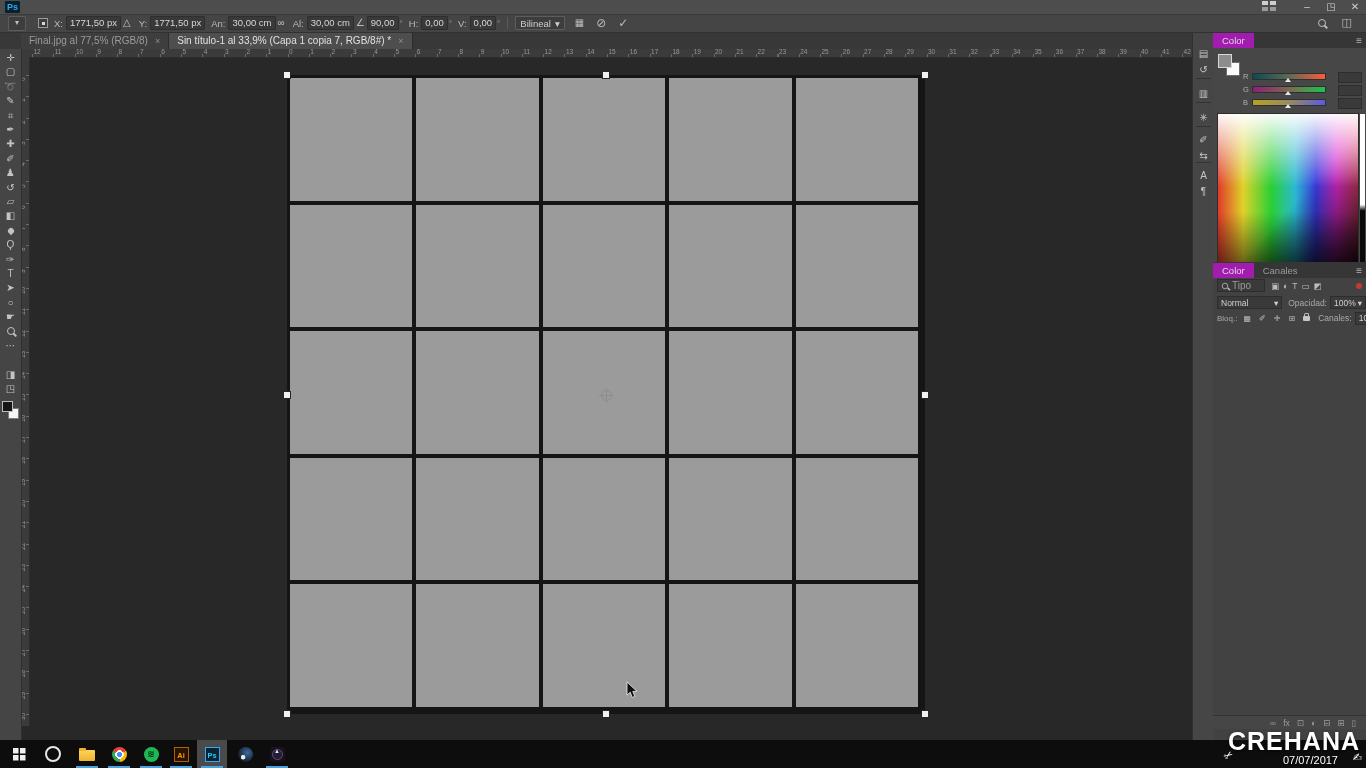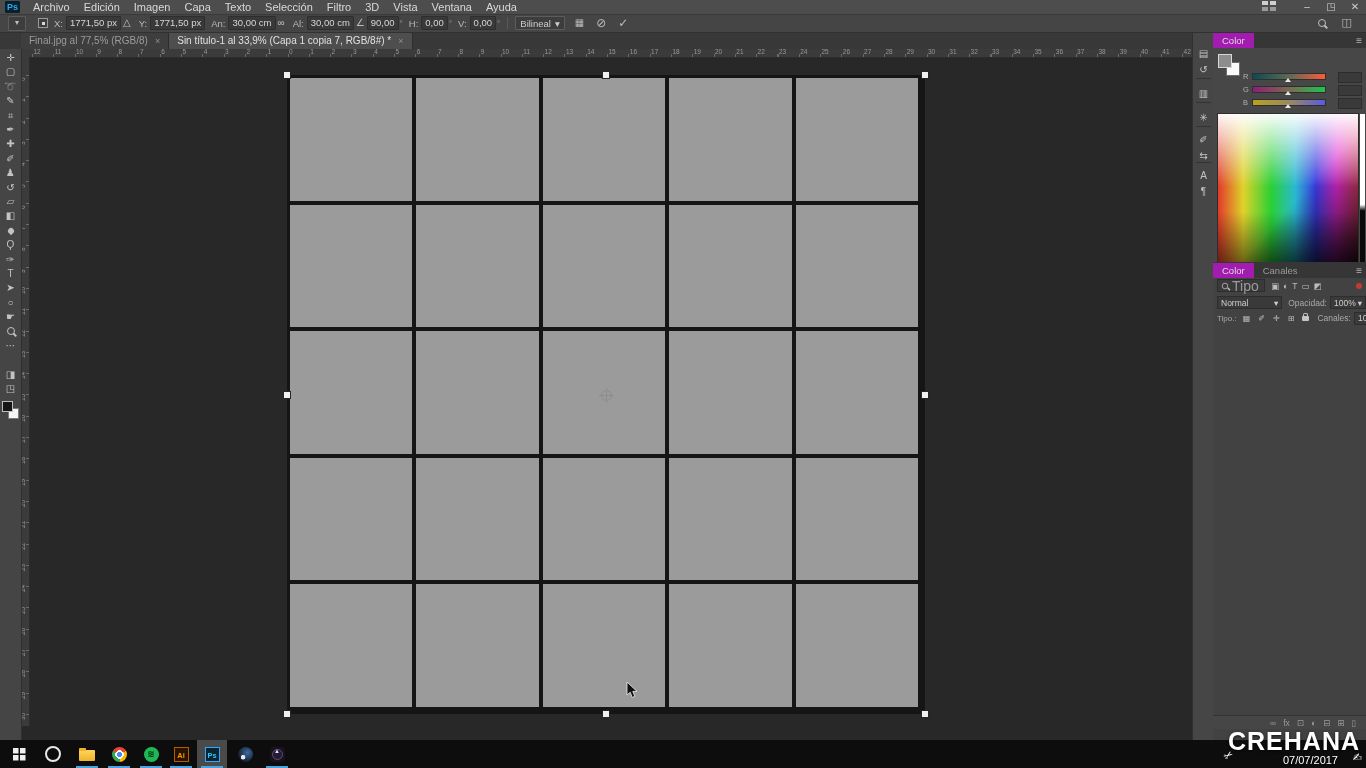--- a/index.html
+++ b/index.html
@@ -108,21 +108,21 @@
     background-image:
       linear-gradient(to bottom,rgba(255,255,255,.96),rgba(255,255,255,0) 46%),
       linear-gradient(to top,rgba(0,0,0,.62),rgba(0,0,0,0) 38%),
       linear-gradient(to bottom right,rgba(0,0,0,0) 55%,rgba(0,0,0,.85) 96%),
       linear-gradient(to right,#e03a2a,#e0d22a 18%,#2ad034 38%,#2ab9d0 55%,#3a3ae0 70%,#e02ad0 85%,#e0406a);}
   #spectrum-edge{position:absolute;right:1px;top:66px;width:5px;height:156px;background:linear-gradient(to bottom,#ffffff 0 58%,#0a0a0a 62%);}
   
   #layers-tabs{top:230px;}
   #filter-row{position:absolute;left:0;top:246px;width:153px;height:15px;background:#424242;display:flex;align-items:center;}
   #filter-kind{display:flex;align-items:center;gap:3px;background:#3a3a3a;border:1px solid #2d2d2d;height:11px;
-    margin-left:4px;padding:0 3px;color:#9a9a9a;font-size:14px;width:40px;}
+    margin-left:4px;padding:0 3px;color:#9a9a9a;font-size:10px;width:40px;}
   .flt-icons{display:flex;gap:4px;margin-left:6px;font-size:8.5px;color:#bdbdbd;align-items:center;}
   #filter-toggle{position:absolute;right:4px;top:5px;width:6px;height:6px;border-radius:50%;background:#c23b2e;}
   #blend-row{position:absolute;left:0;top:263px;width:153px;height:15px;display:flex;align-items:center;}
   #blend-select{display:flex;justify-content:space-between;align-items:center;background:#3a3a3a;border:1px solid #2d2d2d;
     height:11px;margin-left:4px;padding:0 3px;width:62px;font-size:8.5px;color:#cfcfcf;}
   #opacity-label{margin-left:6px;font-size:8.5px;color:#a9a9a9;}
   #opacity-value{display:flex;gap:2px;align-items:center;background:#3a3a3a;border:1px solid #2d2d2d;height:11px;margin-left:3px;padding:0 3px;font-size:8.5px;color:#cfcfcf;}
   #lock-row{position:absolute;left:0;top:279px;width:153px;height:14px;display:flex;align-items:center;font-size:8.5px;color:#a9a9a9;}
   #lock-row .lk{margin-left:4px;font-size:8px;color:#bdbdbd;}
   #fill-label{margin-left:8px;}
@@ -178,33 +178,20 @@
   #wm-scissors{position:absolute;left:-4px;bottom:4px;font-size:11px;transform:rotate(-35deg);}
   #wm-hand{position:absolute;right:-2px;bottom:2px;font-size:11px;}
 </style>
 </head>
 <body>
 
 <div id="app">
 
   <header id="menubar">
     <span id="ps-logo">Ps</span>
-    <nav id="menu-items">
-        <span class="menu-item">Archivo</span>
-        <span class="menu-item">Edición</span>
-        <span class="menu-item">Imagen</span>
-        <span class="menu-item">Capa</span>
-        <span class="menu-item">Texto</span>
-        <span class="menu-item">Selección</span>
-        <span class="menu-item">Filtro</span>
-        <span class="menu-item">3D</span>
-        <span class="menu-item">Vista</span>
-        <span class="menu-item">Ventana</span>
-        <span class="menu-item">Ayuda</span>
-      </nav>
     <span id="ws-switcher"></span>
     <div id="win-controls">
         <span>–</span>
         <span>◳</span>
         <span>✕</span>
       </div>
   </header>
 
   <div id="optionsbar">
     <span id="tool-preset">▾</span>
@@ -467,21 +454,21 @@
         <span>Normal</span>
         <span>▾</span>
       </span>
       <span id="opacity-label">Opacidad:</span>
       <span id="opacity-value">
         <span>100%</span>
         <span>▾</span>
       </span>
     </div>
     <div id="lock-row">
-      <span class="lk" style="color:#a9a9a9">Tipo.:</span>
+      <span class="lk" style="color:#a9a9a9">Bloq.:</span>
       <span id="lock-icons" style="display:flex;gap:4px;margin-left:2px">
           <span class="lk">▦</span>
           <span class="lk">✐</span>
           <span class="lk">✛</span>
           <span class="lk">⊞</span>
           <span class="lk"><span class="mini-lock"></span></span>
         </span>
       <span id="fill-label">Canales:</span>
       <span id="fill-value">
         <span>100%</span>

